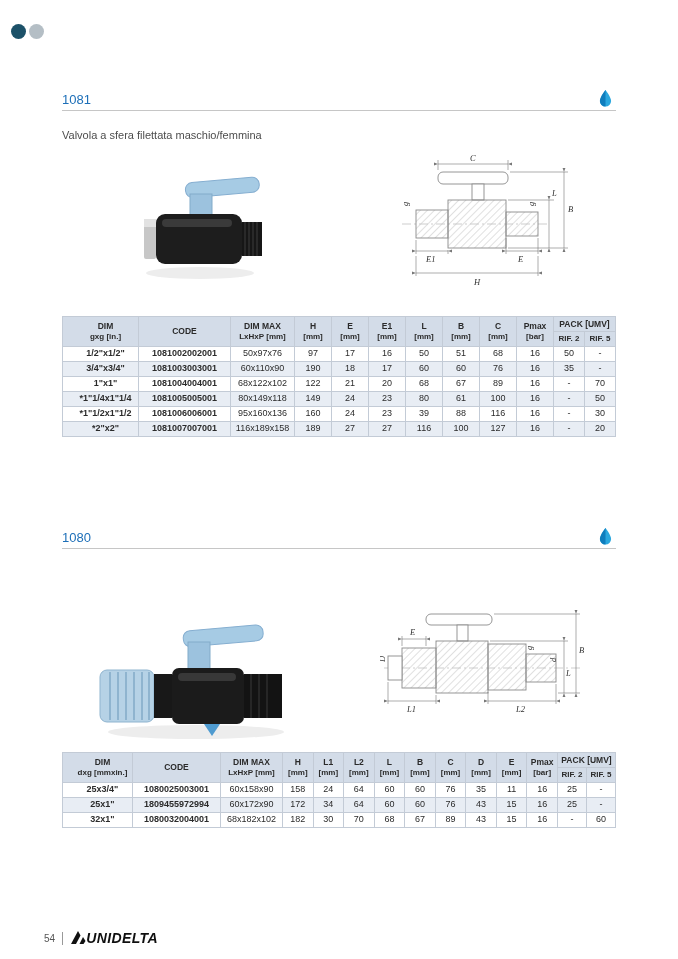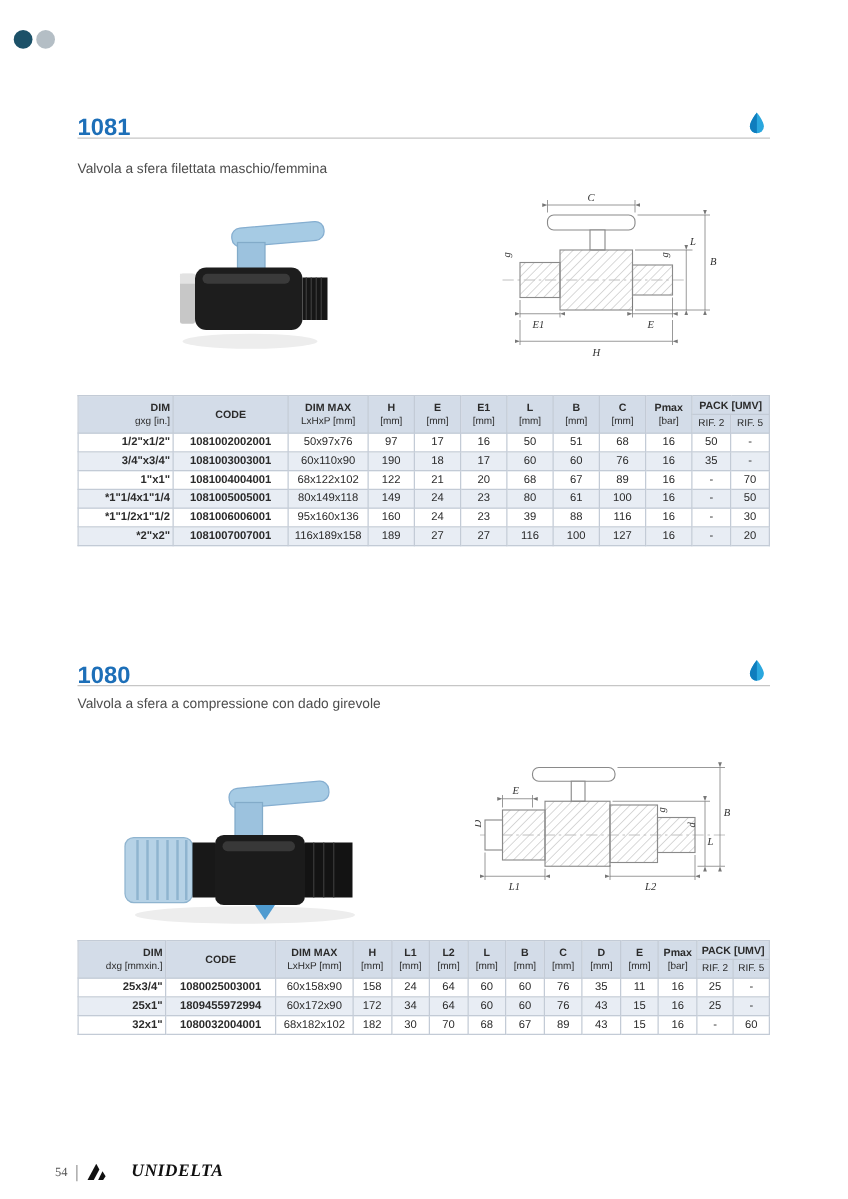--- a/index.html
+++ b/index.html
@@ -6,21 +6,21 @@
   html,body { background:#ffffff; }
   .page { position:relative; width:678px; height:959px; background:#fff;
           font-family:"Liberation Sans", sans-serif; overflow:hidden; }
 
   
   .c1,.c2 { position:absolute; width:15px; height:15px; border-radius:50%; }
   .c1 { left:11px; top:24px; background:#1c5168; }
   .c2 { left:29px; top:24px; background:#b4bec5; }
 
   
-  .sec-code { position:absolute; left:62px; color:#1d6fb8; font-weight:bold; font-size:19px; }
+  .sec-code { position:absolute; left:62px; color:#1d6fb8; font-weight:normal; font-size:13px; }
   .s1 { top:92px; } .s2 { top:530px; }
   .sec-rule { position:absolute; left:62px; width:554px; height:1px; background:#c6c6c6; }
   .r1 { top:110px; } .r2 { top:548px; }
   .drop { position:absolute; left:599px; }
   .d1 { top:89px; } .d2 { top:527px; }
   .sec-desc { position:absolute; left:62px; font-size:11px; color:#4d4d4d; }
   .t1 { top:129px; } .t2 { top:557px; }
 
   .photo { position:absolute; }
   .p1 { left:128px; top:156px; }
@@ -29,41 +29,41 @@
   .dr1 { left:386px; top:152px; }
   .dr2 { left:380px; top:598px; }
 
   
   table.spec { position:absolute; border-collapse:collapse; width:554px; table-layout:fixed;
                font-size:9px; color:#2b2b2b; }
   .t1081 { left:62px; top:316px; }
   .t1080 { left:62px; top:752px; }
   .spec th, .spec td { border:1px solid #c3cbd6; text-align:center; padding:1px 2px; line-height:1.25; }
   .spec thead th { background:#d3dce8; font-weight:bold; font-size:8.5px; height:15px; vertical-align:middle; }
-  .spec thead .unit { font-size:8px; font-weight:normal; }
+  .spec thead .unit { font-size:8px; font-weight:bold; }
   .spec tbody td { height:15px; }
   .spec tbody tr:nth-child(even) { background:#e8edf4; }
-  .spec .left { text-align:right; padding-left:12px; }
+  .spec .left { text-align:center; padding-left:12px; }
   .spec .bold { font-weight:bold; }
   .t1081 thead tr:first-child th:nth-child(1){ width:76px; }
   .t1081 thead tr:first-child th:nth-child(2){ width:92px; }
   .t1081 thead tr:first-child th:nth-child(3){ width:64px; }
   .t1081 thead tr:first-child th:nth-child(11){ width:62px; }
   .t1080 thead tr:first-child th:nth-child(1){ width:70px; }
   .t1080 thead tr:first-child th:nth-child(2){ width:88px; }
   .t1080 thead tr:first-child th:nth-child(3){ width:62px; }
   .t1080 thead tr:first-child th:nth-child(13){ width:58px; }
 
   .footnote { position:absolute; left:62px; top:452px; font-size:9.5px; color:#444; }
 
   
-  .footer { position:absolute; left:44px; top:930px; display:flex; align-items:center; gap:7px;font-family:Liberation Serif, serif; }
+  .footer { position:absolute; left:44px; top:930px; display:flex; align-items:center; gap:7px; }
   .pagenum { font-size:10px; color:#555; }
   .footer-bar { width:1px; height:13px; background:#999; }
-  .logo { display:flex; align-items:center; gap:20px; }
+  .logo { display:flex; align-items:center; gap:0; }
   .logo-text { font-weight:bold; font-style:italic; font-size:14px; color:#101010; letter-spacing:0.4px; }
 
   
   .draw svg .st  { stroke:#8a8a8a; stroke-width:0.9; }
   .draw svg .cl  { stroke:#9a9a9a; stroke-width:0.5; stroke-dasharray:9 3 2 3; fill:none; }
   .draw svg .dim { stroke:#777; stroke-width:0.6; fill:none; }
   .draw svg text { font-family:"Liberation Serif", serif; font-style:italic; font-size:8.5px; fill:#333; }
 </style>
 </head>
 <body>
@@ -294,21 +294,20 @@
 
 
   <div class="sec-code s2">1080</div>
   <div class="sec-rule r2"></div>
   <div class="drop d2">
     <svg width="13" height="18" viewBox="0 0 13 18">
       <path d="M6.5 1 C6.5 1 0.9 8.2 0.9 12 a5.6 5.6 0 0 0 11.2 0 C12.1 8.2 6.5 1 6.5 1 Z" fill="#2aa7de"></path>
       <path d="M6.5 1 C6.5 1 0.9 8.2 0.9 12 a5.6 5.6 0 0 0 5.6 5.6 L6.5 1 Z" fill="#0f7dbd"></path>
     </svg>
   </div>
-  <div class="sec-desc t2">Valvola a sfera a compressione con dado girevole</div>
 
   <div class="photo p2">
     <svg width="220" height="150" viewBox="0 0 220 150">
       <ellipse cx="108" cy="136" rx="88" ry="7" fill="#ededed"></ellipse>
       <g transform="rotate(-5 110 50)">
         <rect x="96" y="34" width="80" height="16" rx="7" fill="#a6cbe4" stroke="#85aed0" stroke-width="1"></rect>
       </g>
       <rect x="100" y="46" width="22" height="28" fill="#9cc2de" stroke="#82abc9" stroke-width="1"></rect>
       <rect x="12" y="74" width="54" height="52" rx="7" fill="#b6d2e6" stroke="#8fb4cf" stroke-width="1"></rect>
       <g stroke="#8fb4cf" stroke-width="2">

